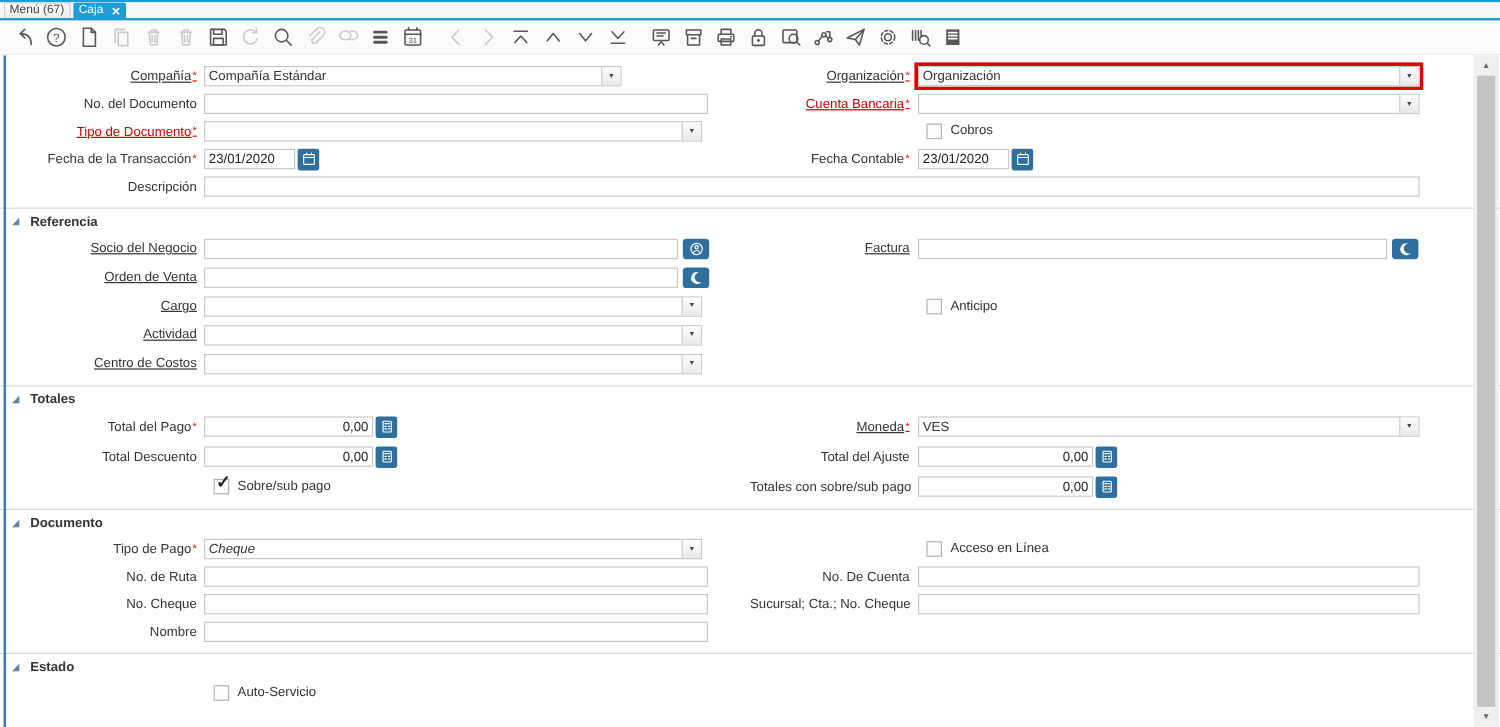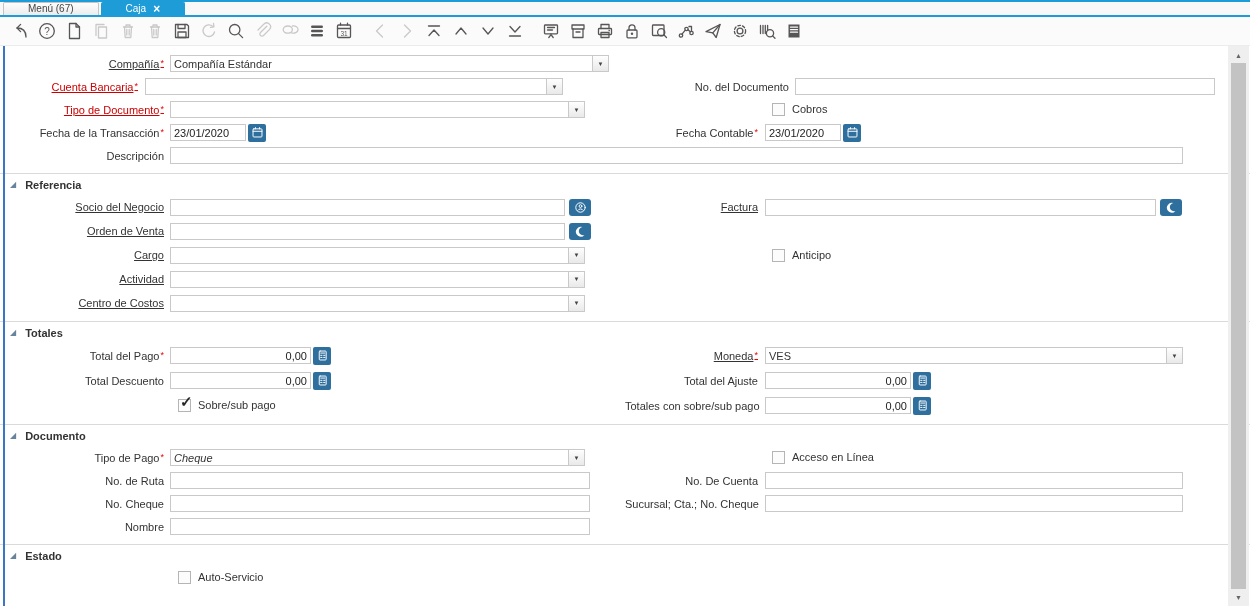--- a/index.html
+++ b/index.html
@@ -6,21 +6,21 @@
   html,body{width:1250px;height:606px;overflow:hidden}
   body{font-family:"Liberation Sans",sans-serif;font-size:11px;color:#333;background:#fff}
   .app{position:relative;width:1250px;height:606px;background:#fff}
 
   
   .tabs-region{height:17px;display:flex;flex-direction:column}
   .strip{background:#1d9cd8}
   .strip.top{height:2px}
   .strip.bottom{height:3px}
   .tab-row{flex:1;display:flex;align-items:stretch;padding-left:3px;background:#f8f8f8}
-  .tab{display:flex;align-items:center;padding:0 24px;font-size:10px;background:linear-gradient(#fdfdfd,#ececec);border:1px solid #c4c4c4;border-bottom:none;margin-right:2px;color:#444;border-radius:2px 2px 0 0;cursor:default;white-space:nowrap}
+  .tab{display:flex;align-items:center;padding:0 4px;font-size:10px;background:linear-gradient(#fdfdfd,#ececec);border:1px solid #c4c4c4;border-bottom:none;margin-right:2px;color:#444;border-radius:2px 2px 0 0;cursor:default;white-space:nowrap}
   .tab.active{background:#1d9cd8;border-color:#1d9cd8;color:#fff}
   .tab-close{margin-left:7px;font-size:12px;font-weight:bold;line-height:1}
 
   
   .toolbar{height:29px;display:flex;align-items:center;padding-left:9px;background:#fbfbfb;border-bottom:1px solid #ececec}
   .tbi{width:21px;height:21px;margin-right:6px;color:#565656;display:flex;align-items:center;justify-content:center;flex:none}
   .tbi.disabled{color:#c9c9c9}
   .tbi.gap{margin-left:9px}
   .tbi svg{stroke:currentColor;fill:none;stroke-width:1.3;stroke-linecap:round;stroke-linejoin:round}
 
@@ -269,41 +269,52 @@
         <svg viewBox="0 0 20 20" width="20" height="20">
           <rect x="4.5" y="3.5" width="11" height="13" fill="currentColor" stroke="none"></rect>
           <path d="M6.5 6.2h7M6.5 8.7h7M6.5 11.2h7" stroke="#fbfbfb"></path>
         </svg>
       </span>
     </div>
   <div class="content">
       <div class="frow" style="height: 23px;">
         <div class="fhalf left">
           <div class="flabel lnk"><span>Compañía</span><span class="req">*</span></div>
-          <div class="select" style="width: 439px; gap: 26px;">
+          <div class="select" style="width: 348px; gap: 26px;">
             <span class="sel-val">Compañía Estándar</span>
             <span class="sel-btn">
               <span class="caret">▼</span>
             </span>
           </div>
         </div>
-      </div>
-      <div class="frow" style="height: 23px;">
+        <div class="fhalf right">
+          <div class="flabel lnk"><span>Organización</span><span class="req">*</span></div>
+          <div class="hl">
+            <div class="select" style="width: 418px;">
+              <span class="sel-val">Organización</span>
+              <span class="sel-btn">
+                <span class="caret">▼</span>
+              </span>
+            </div>
+          </div>
+        </div>
+      </div>
+      <div class="frow" style="height: 23px;">
+        <div class="fhalf left">
+          <div class="flabel"><span>No. del Documento</span></div>
+          <input class="txt" value="" style="width: 420px;">
+        </div>
         <div class="fhalf right">
           <div class="flabel lnk redlbl"><span>Cuenta Bancaria</span><span class="req">*</span></div>
           <div class="select" style="width: 418px;">
             <span class="sel-val"></span>
             <span class="sel-btn">
               <span class="caret">▼</span>
             </span>
           </div>
-        </div>
-        <div class="fhalf left">
-          <div class="flabel"><span>No. del Documento</span></div>
-          <input class="txt" value="" style="width: 420px;">
         </div>
       </div>
       <div class="frow" style="height: 23px;">
         <div class="fhalf left">
           <div class="flabel lnk redlbl"><span>Tipo de Documento</span><span class="req">*</span></div>
           <div class="select" style="width: 415px;">
             <span class="sel-val"></span>
             <span class="sel-btn">
               <span class="caret">▼</span>
             </span>

